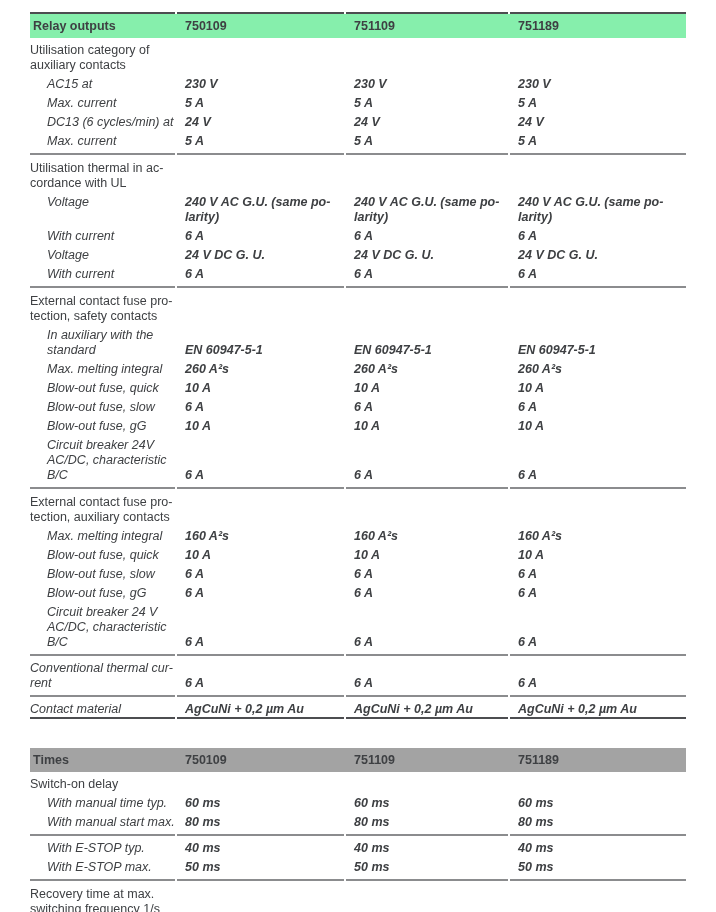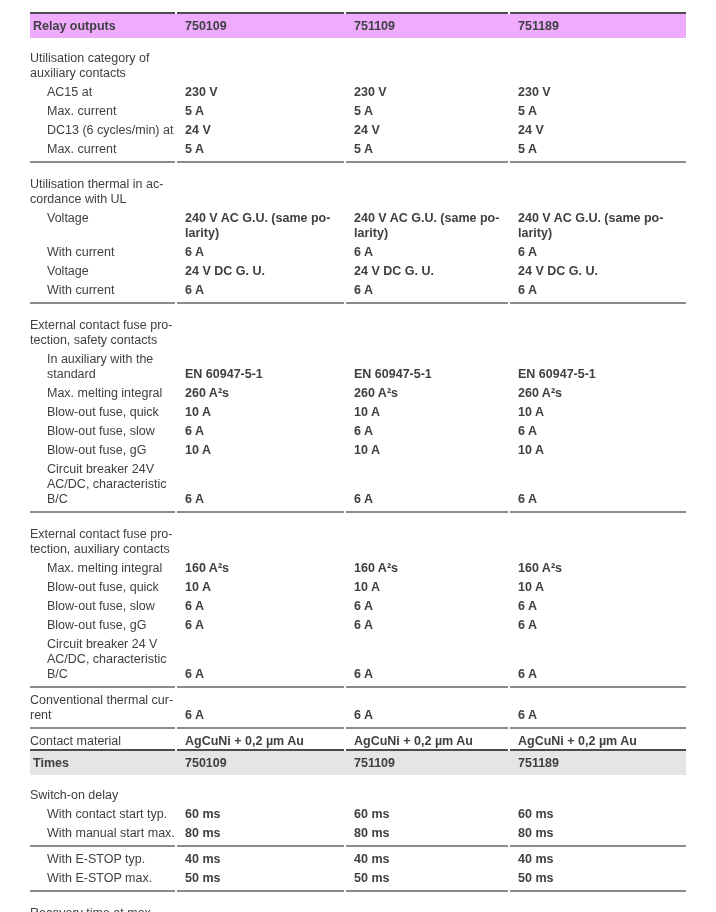--- a/index.html
+++ b/index.html
@@ -31,43 +31,43 @@
   .band .band-title { padding-left:3px; }
   .band .band-col { padding-left:8px; }
 
   
   .rule { margin:4px 0 1px 0; }
   .rule span { display:block; height:2px; margin-right:2px; }
   .rule span:last-child { margin-right:0; }
   .rule.frame { margin:0; }
 
   
-  .row { padding-top:4px; }
+  .row { padding-top:4px;font-style:italic; }
   .row .lbl { padding-left:17px; }
   .row.noindent .lbl { padding-left:0; }
   .row .val { padding-left:8px; font-weight:bold; }
   .row.va-bottom { align-items:end; }
   .row.va-bottom .lbl { align-self:start; }
 
   
   .section { padding-top:5px; }
-  .section .lbl { grid-column:1 / -1; padding-left:0;margin-top:8px; }
+  .section .lbl { grid-column:1 / -1; padding-left:0; }
 </style>
 </head>
 <body>
 
 <div id="sheet">
   <div id="spec-table">
       <div class="grid-row rule frame">
         <span style="background: rgb(76, 77, 80);"></span>
         <span style="background: rgb(76, 77, 80);"></span>
         <span style="background: rgb(76, 77, 80);"></span>
         <span style="background: rgb(76, 77, 80);"></span>
       </div>
-      <div class="grid-row band" style="background: #f0abfc;">
+      <div class="grid-row band" style="background: #86efac;">
         <div class="cell band-title">Relay outputs</div>
         <div class="cell band-col">750109</div>
         <div class="cell band-col">751109</div>
         <div class="cell band-col">751189</div>
       </div>
       <div class="grid-row section">
         <div class="cell lbl">Utilisation category of
 auxiliary contacts</div>
       </div>
       <div class="grid-row row">
@@ -246,31 +246,31 @@
         <div class="cell val">AgCuNi + 0,2 µm Au</div>
         <div class="cell val">AgCuNi + 0,2 µm Au</div>
         <div class="cell val">AgCuNi + 0,2 µm Au</div>
       </div>
       <div class="grid-row rule frame">
         <span style="background: rgb(76, 77, 80);"></span>
         <span style="background: rgb(76, 77, 80);"></span>
         <span style="background: rgb(76, 77, 80);"></span>
         <span style="background: rgb(76, 77, 80);"></span>
       </div>
-      <div class="grid-row band" style="background: #e5e5e5;">
+      <div class="grid-row band" style="background: #a3a3a3; margin-top: 29px;">
         <div class="cell band-title">Times</div>
         <div class="cell band-col">750109</div>
         <div class="cell band-col">751109</div>
         <div class="cell band-col">751189</div>
       </div>
       <div class="grid-row section">
         <div class="cell lbl">Switch-on delay</div>
       </div>
       <div class="grid-row row">
-        <div class="cell lbl">With contact start typ.</div>
+        <div class="cell lbl">With manual time typ.</div>
         <div class="cell val">60 ms</div>
         <div class="cell val">60 ms</div>
         <div class="cell val">60 ms</div>
       </div>
       <div class="grid-row row">
         <div class="cell lbl">With manual start max.</div>
         <div class="cell val">80 ms</div>
         <div class="cell val">80 ms</div>
         <div class="cell val">80 ms</div>
       </div>

